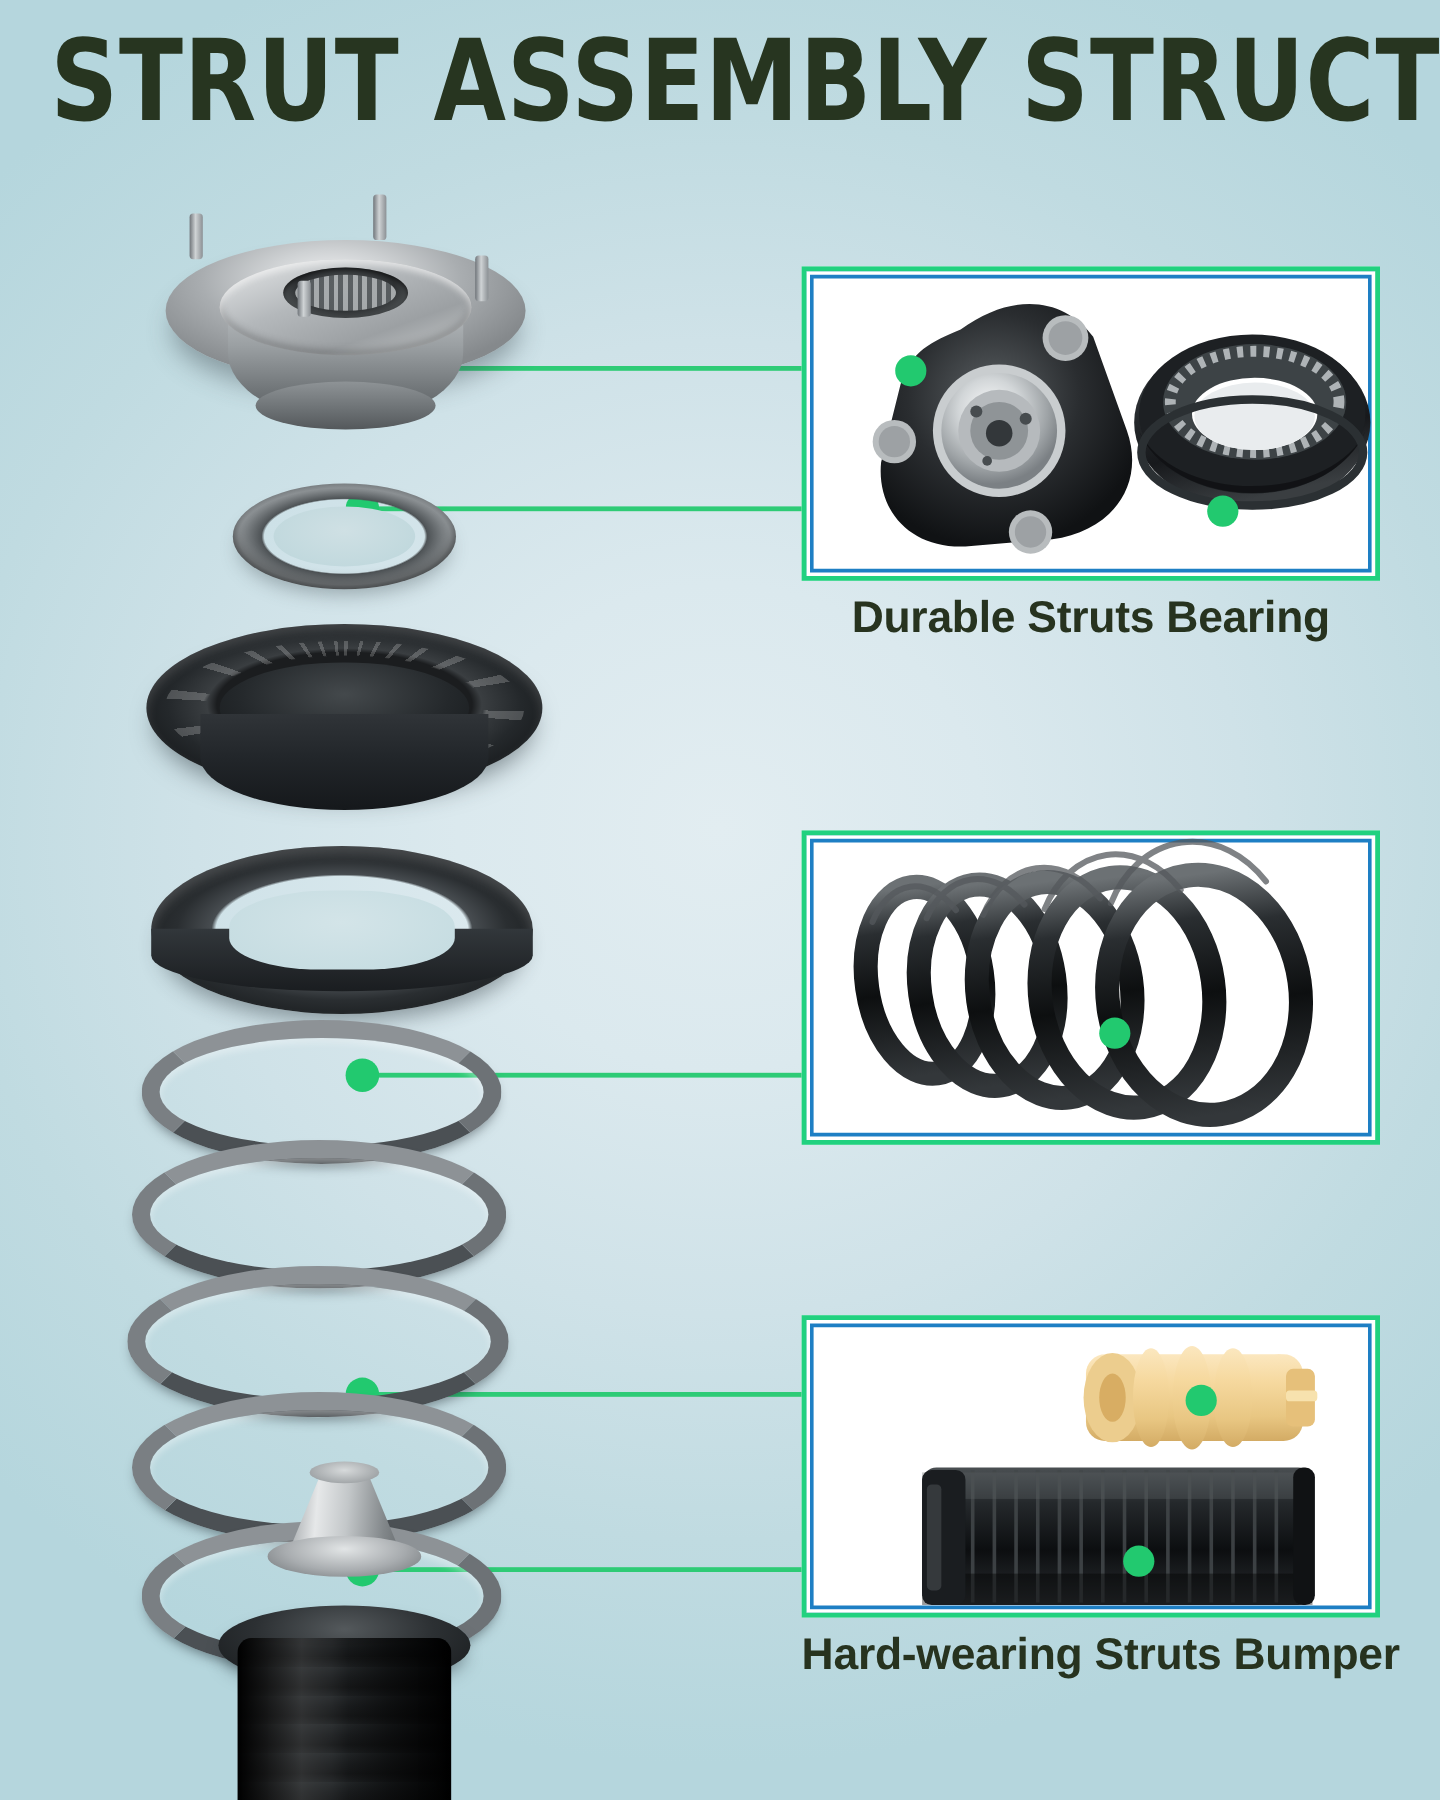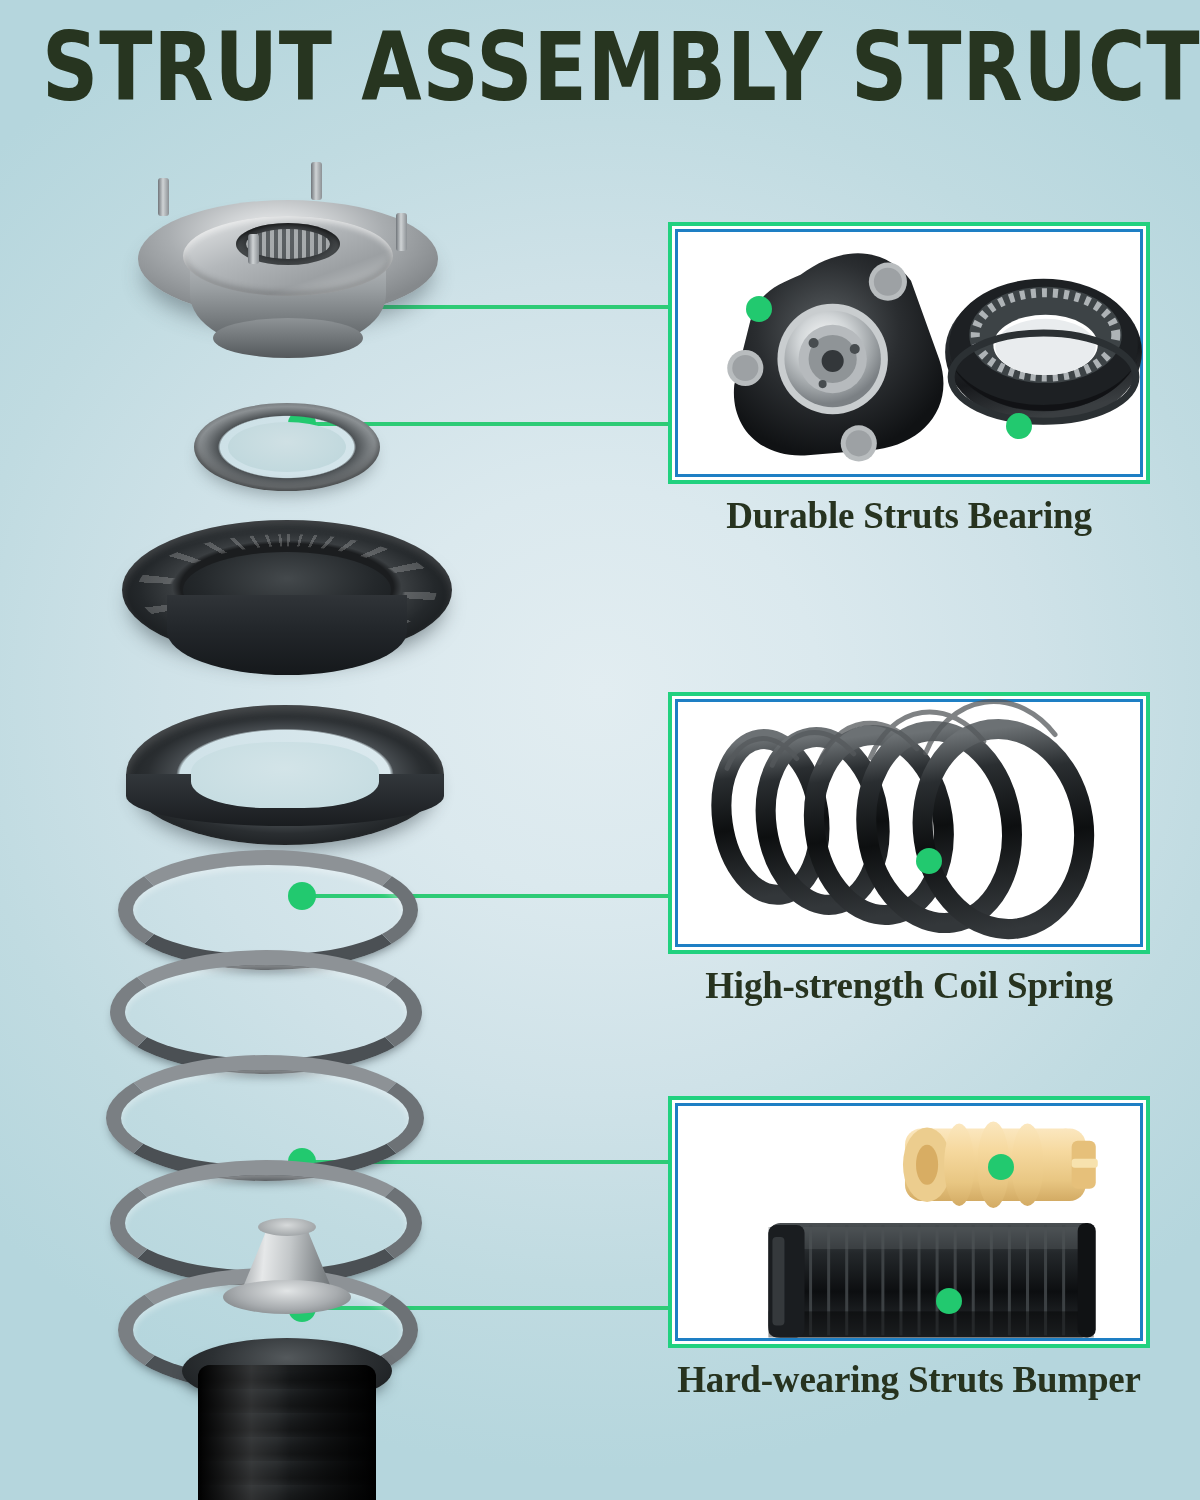--- a/index.html
+++ b/index.html
@@ -36,21 +36,21 @@
     position:relative;
     box-sizing:border-box;
     background:#ffffff;
     border:4px solid #21d17f;
     box-shadow:inset 0 0 0 3px #ffffff, inset 0 0 0 6px #1e7fc4;
     overflow:hidden;
   }
   .caption{
     position:absolute;left:0;width:100%;
     text-align:center;
-    font-family:Liberation Serif, serif;
+    font-family:Liberation Sans, sans-serif;
     font-weight:700;
     font-size:37px;
     color:#27331f;
     letter-spacing:-0.2px;
     white-space:nowrap;
   }
 
   
   .conn{position:absolute;height:4px;background:#2ecb76;}
   .dot{
@@ -346,21 +346,20 @@
         <g fill="none" stroke="#55595c" stroke-width="5" stroke-linecap="round" opacity=".75">
           <path d="M62 66  A48 78 0 0 1 132 66" transform="rotate(-8 98 120)"></path>
           <path d="M108 62 A56 84 0 0 1 190 62" transform="rotate(-8 150 124)"></path>
           <path d="M156 58 A64 90 0 0 1 254 58" transform="rotate(-8 206 128)"></path>
           <path d="M208 52 A72 96 0 0 1 322 52" transform="rotate(-8 266 130)"></path>
           <path d="M264 46 A80 100 0 0 1 394 46" transform="rotate(-8 330 132)"></path>
         </g>
       </svg>
       <div class="dot sm" style="left:244px;top:152px;"></div>
     </div>
-    <div class="caption" style="top:272px;">High-strength Coil Spring</div>
   </div>
 
   <div class="callout" style="left:668px;top:1096px;width:482px;height:252px;">
     <div class="cbox" style="width:482px;height:252px;">
       <svg viewBox="0 0 480 250" width="482" height="252">
         <defs>
           <linearGradient id="tan" x1="0" y1="0" x2="0" y2="1">
             <stop offset="0%" stop-color="#fbe7bf"></stop>
             <stop offset="32%" stop-color="#f6d99f"></stop>
             <stop offset="72%" stop-color="#e8c682"></stop>

